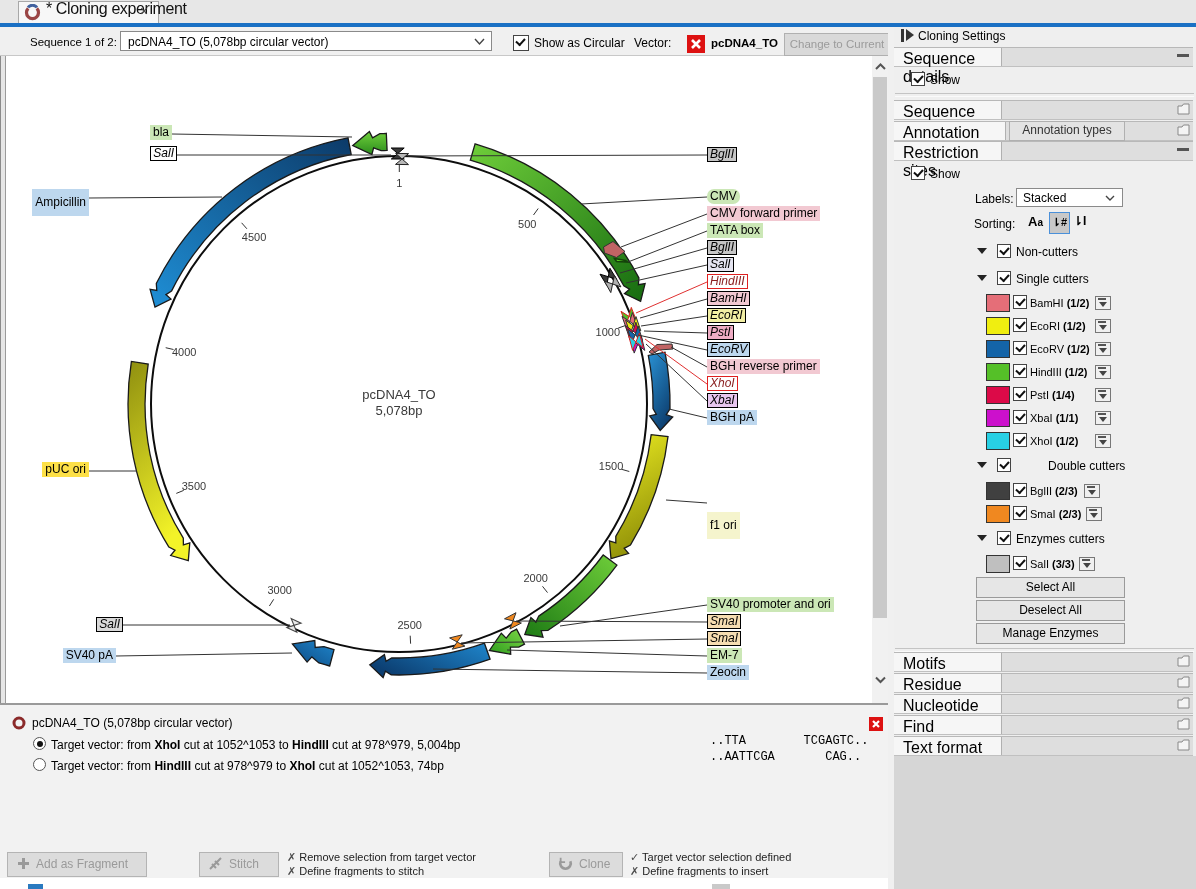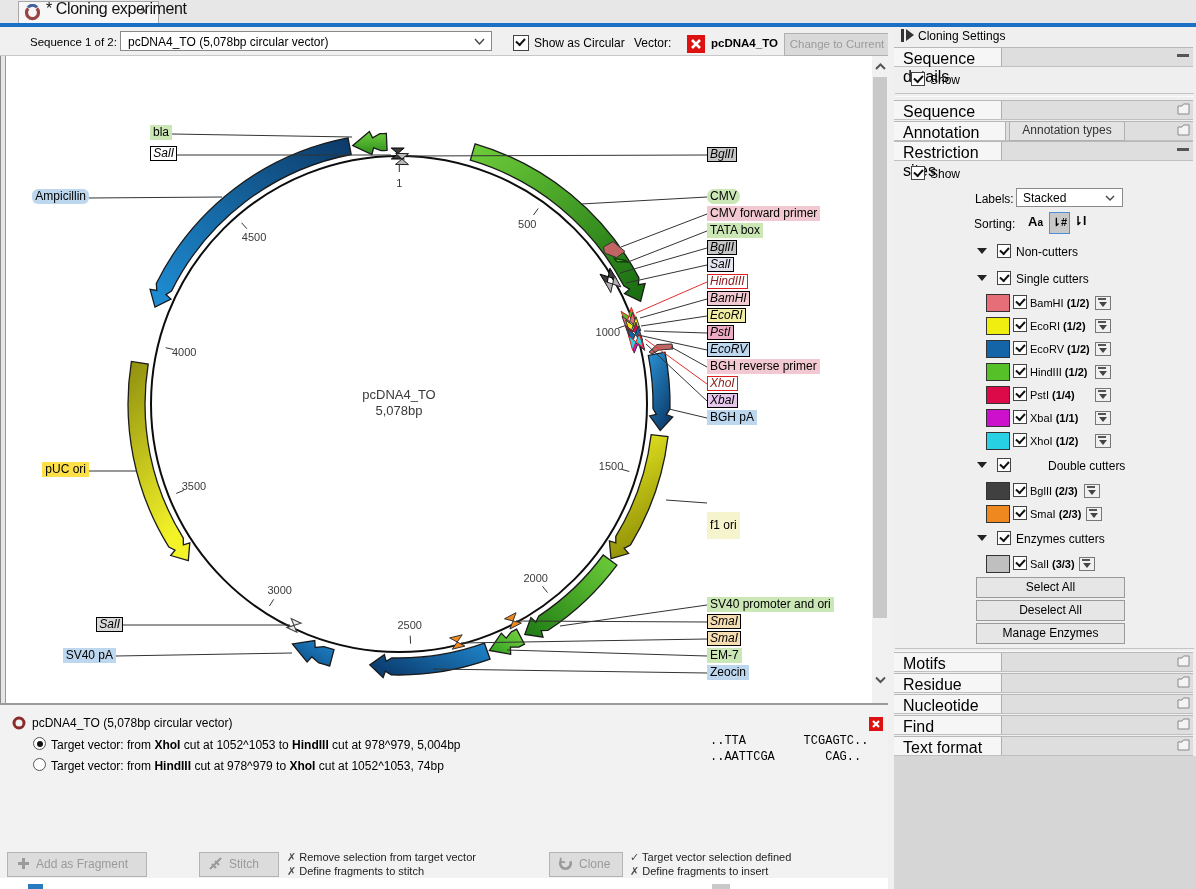--- a/index.html
+++ b/index.html
@@ -160,21 +160,21 @@
 <line x1="707" y1="418" x2="669" y2="409" stroke="#333" stroke-width="1"></line>
 <line x1="707" y1="503" x2="666" y2="500" stroke="#333" stroke-width="1"></line>
 <line x1="707" y1="605" x2="560" y2="626" stroke="#333" stroke-width="1"></line>
 <line x1="707" y1="622" x2="516" y2="621" stroke="#333" stroke-width="1"></line>
 <line x1="707" y1="639" x2="461" y2="643" stroke="#333" stroke-width="1"></line>
 <line x1="707" y1="656" x2="507" y2="650" stroke="#333" stroke-width="1"></line>
 <line x1="707" y1="673" x2="433" y2="669" stroke="#333" stroke-width="1"></line>
 </svg>
 <div class="mlab" style="top:125px;background:#cbe7b6;right:1024px;padding:1px 3px;color:#000;">bla</div>
 <div class="mlab" style="top:146px;background:#fff;right:1019px;border:1px solid #000;padding:0 2px;font-style:italic;color:#000;">Sal<i>I</i></div>
-<div class="mlab" style="top:189px;background:#bdd7ee;right:1107px;padding:1px 3px;color:#000;border-radius:6px;">Ampicillin</div>
+<div class="mlab" style="top:189px;background:#bdd7ee;right:1107px;padding:7px 3px;color:#000;">Ampicillin</div>
 <div class="mlab" style="top:462px;background:#fde047;right:1107px;padding:1px 3px;color:#000;margin-left:48px;">pUC ori</div>
 <div class="mlab" style="top:617px;background:#d9d9d9;right:1073px;border:1px solid #000;padding:0 2px;font-style:italic;color:#000;">Sal<i>I</i></div>
 <div class="mlab" style="top:648px;background:#bdd7ee;right:1080px;padding:1px 3px;color:#000;">SV40 pA</div>
 <div class="mlab" style="top:147px;background:#c6c6c6;left:707px;border:1px solid #000;padding:0 2px;font-style:italic;color:#000;"><i>BglII</i></div>
 <div class="mlab" style="top:189px;background:#cbe7b6;left:707px;padding:1px 3px;color:#000;border-radius:7px;">CMV</div>
 <div class="mlab" style="top:206px;background:#f2c9d2;left:707px;padding:1px 3px;color:#000;">CMV forward primer</div>
 <div class="mlab" style="top:223px;background:#cbe7b6;left:707px;padding:1px 3px;color:#000;">TATA box</div>
 <div class="mlab" style="top:240px;background:#c6c6c6;left:707px;border:1px solid #000;padding:0 2px;font-style:italic;color:#000;"><i>BglII</i></div>
 <div class="mlab" style="top:257px;background:#e4e4f0;left:707px;border:1px solid #000;padding:0 2px;font-style:italic;color:#000;"><i>SalI</i></div>
 <div class="mlab" style="top:274px;background:#fff;left:707px;border:1px solid #e02020;padding:0 2px;font-style:italic;color:#8b2020;"><i>HindIII</i></div>

